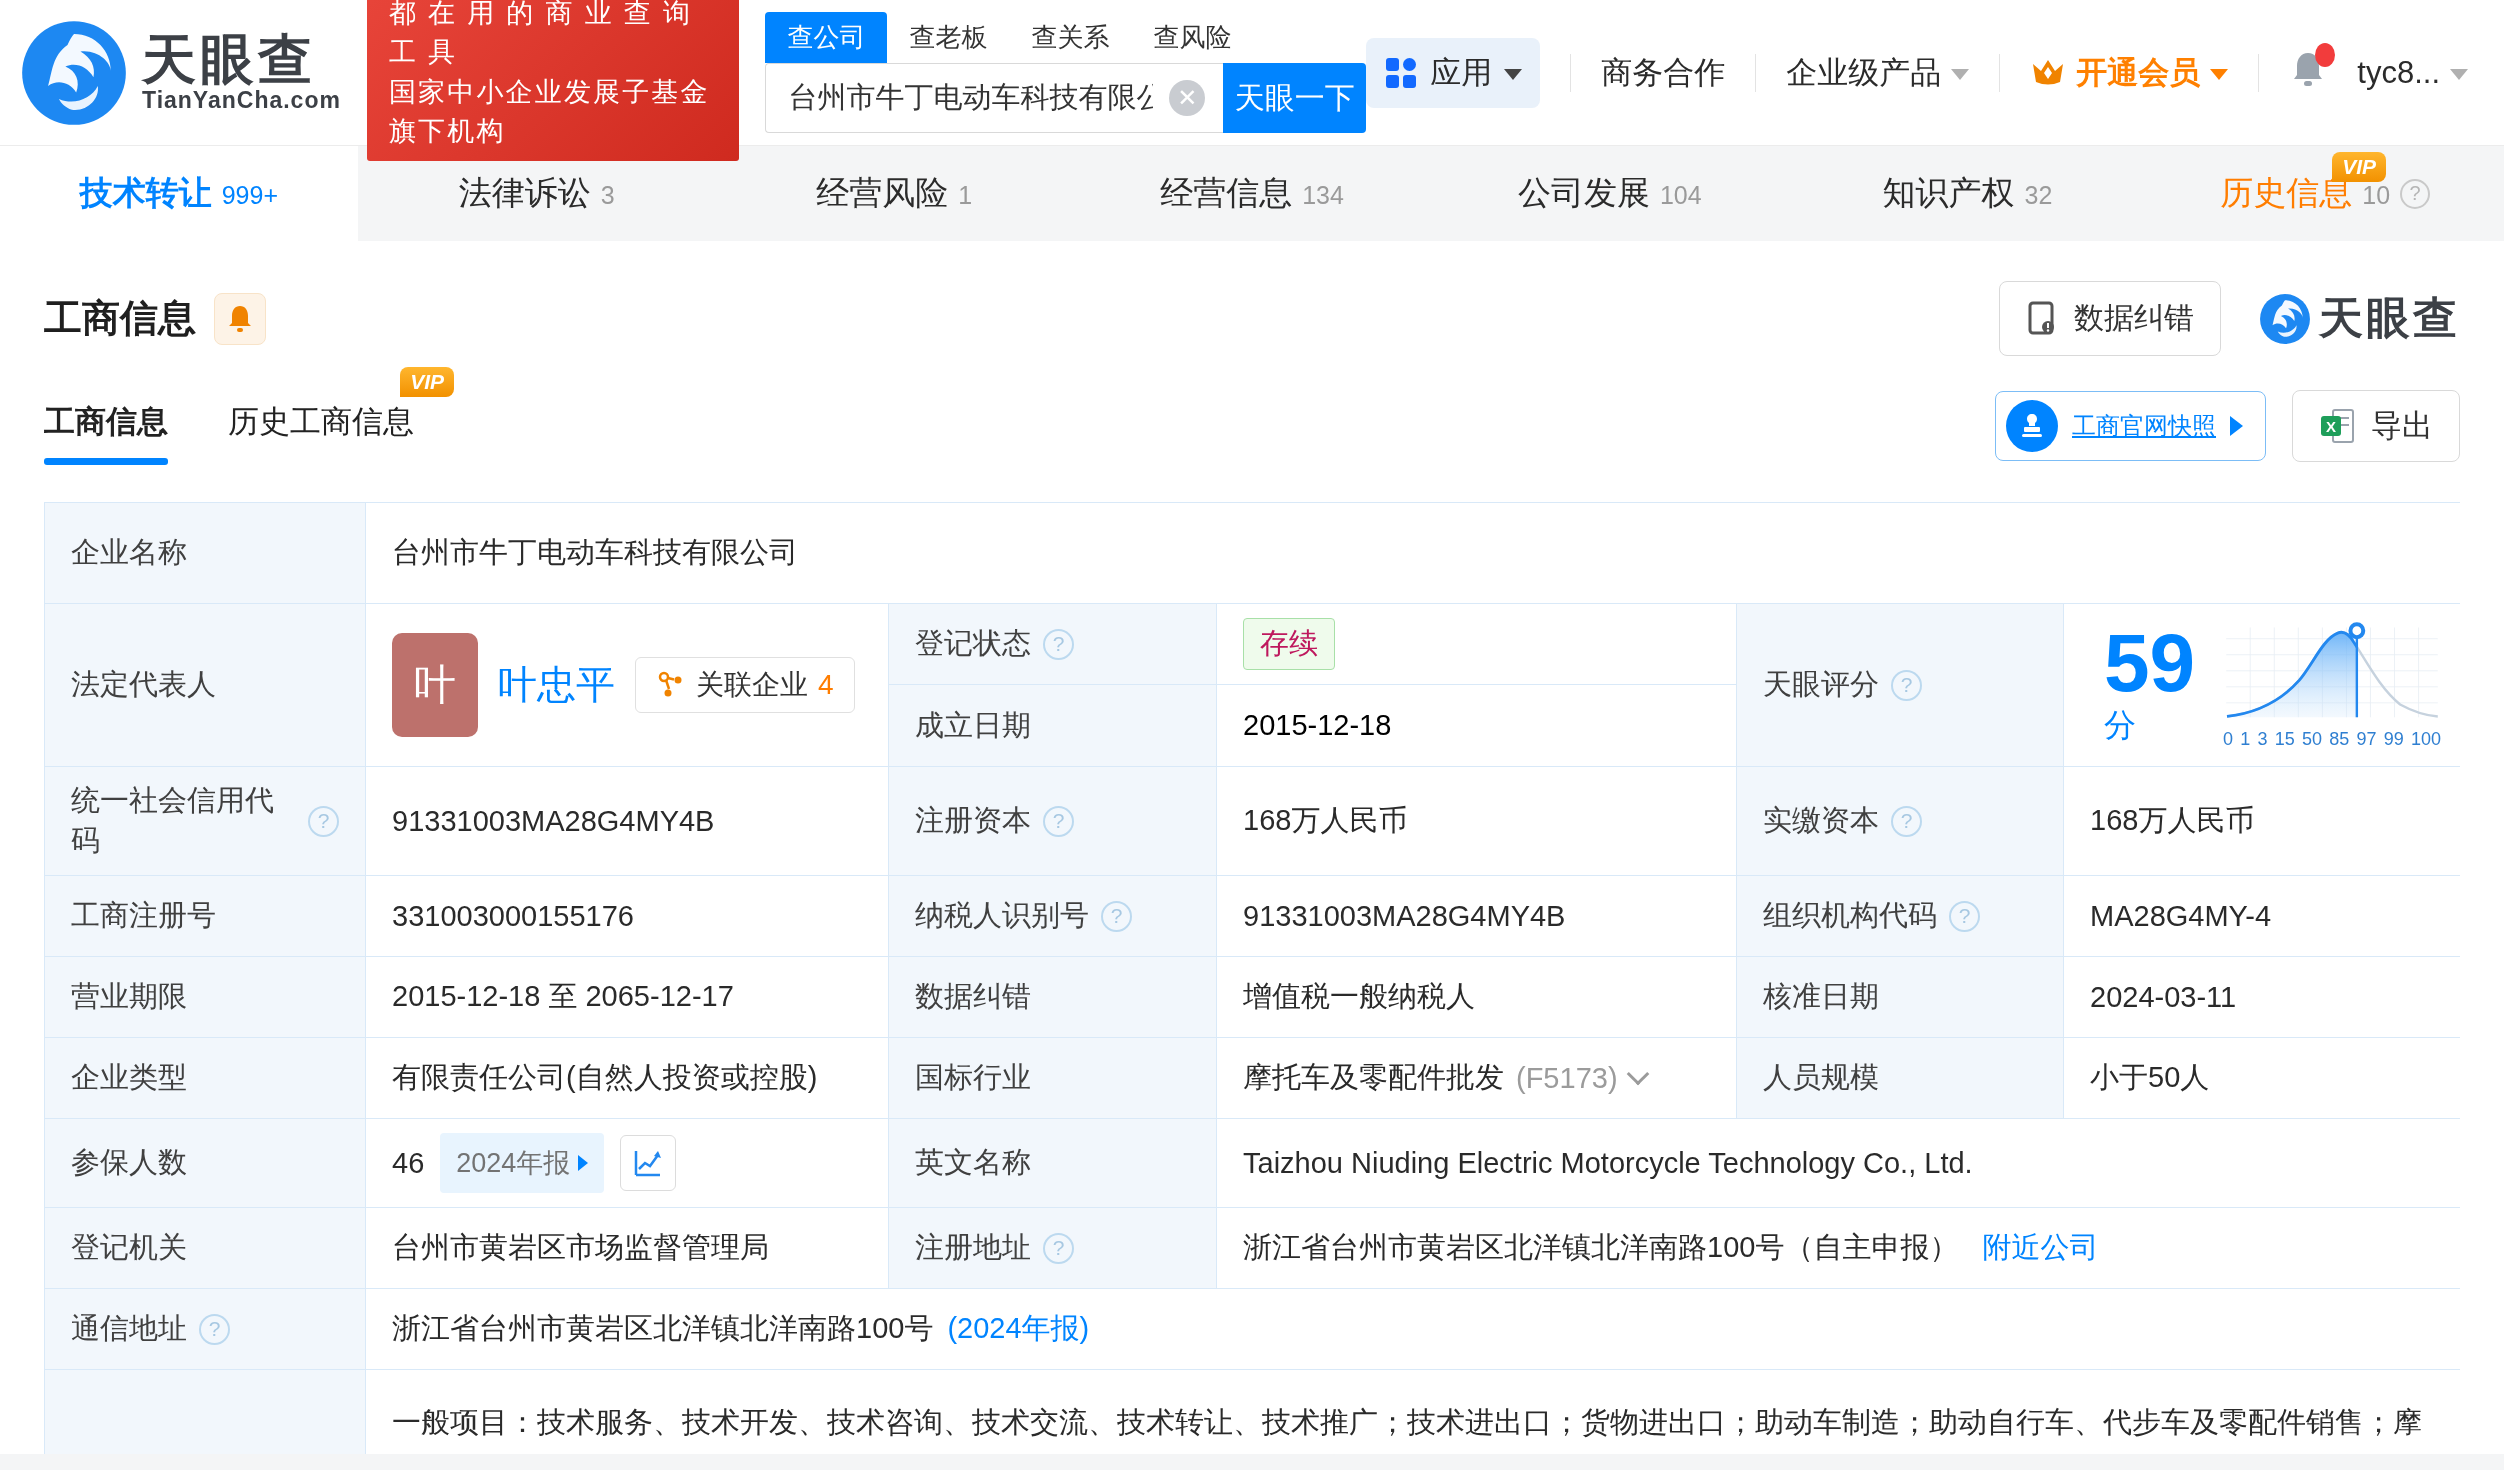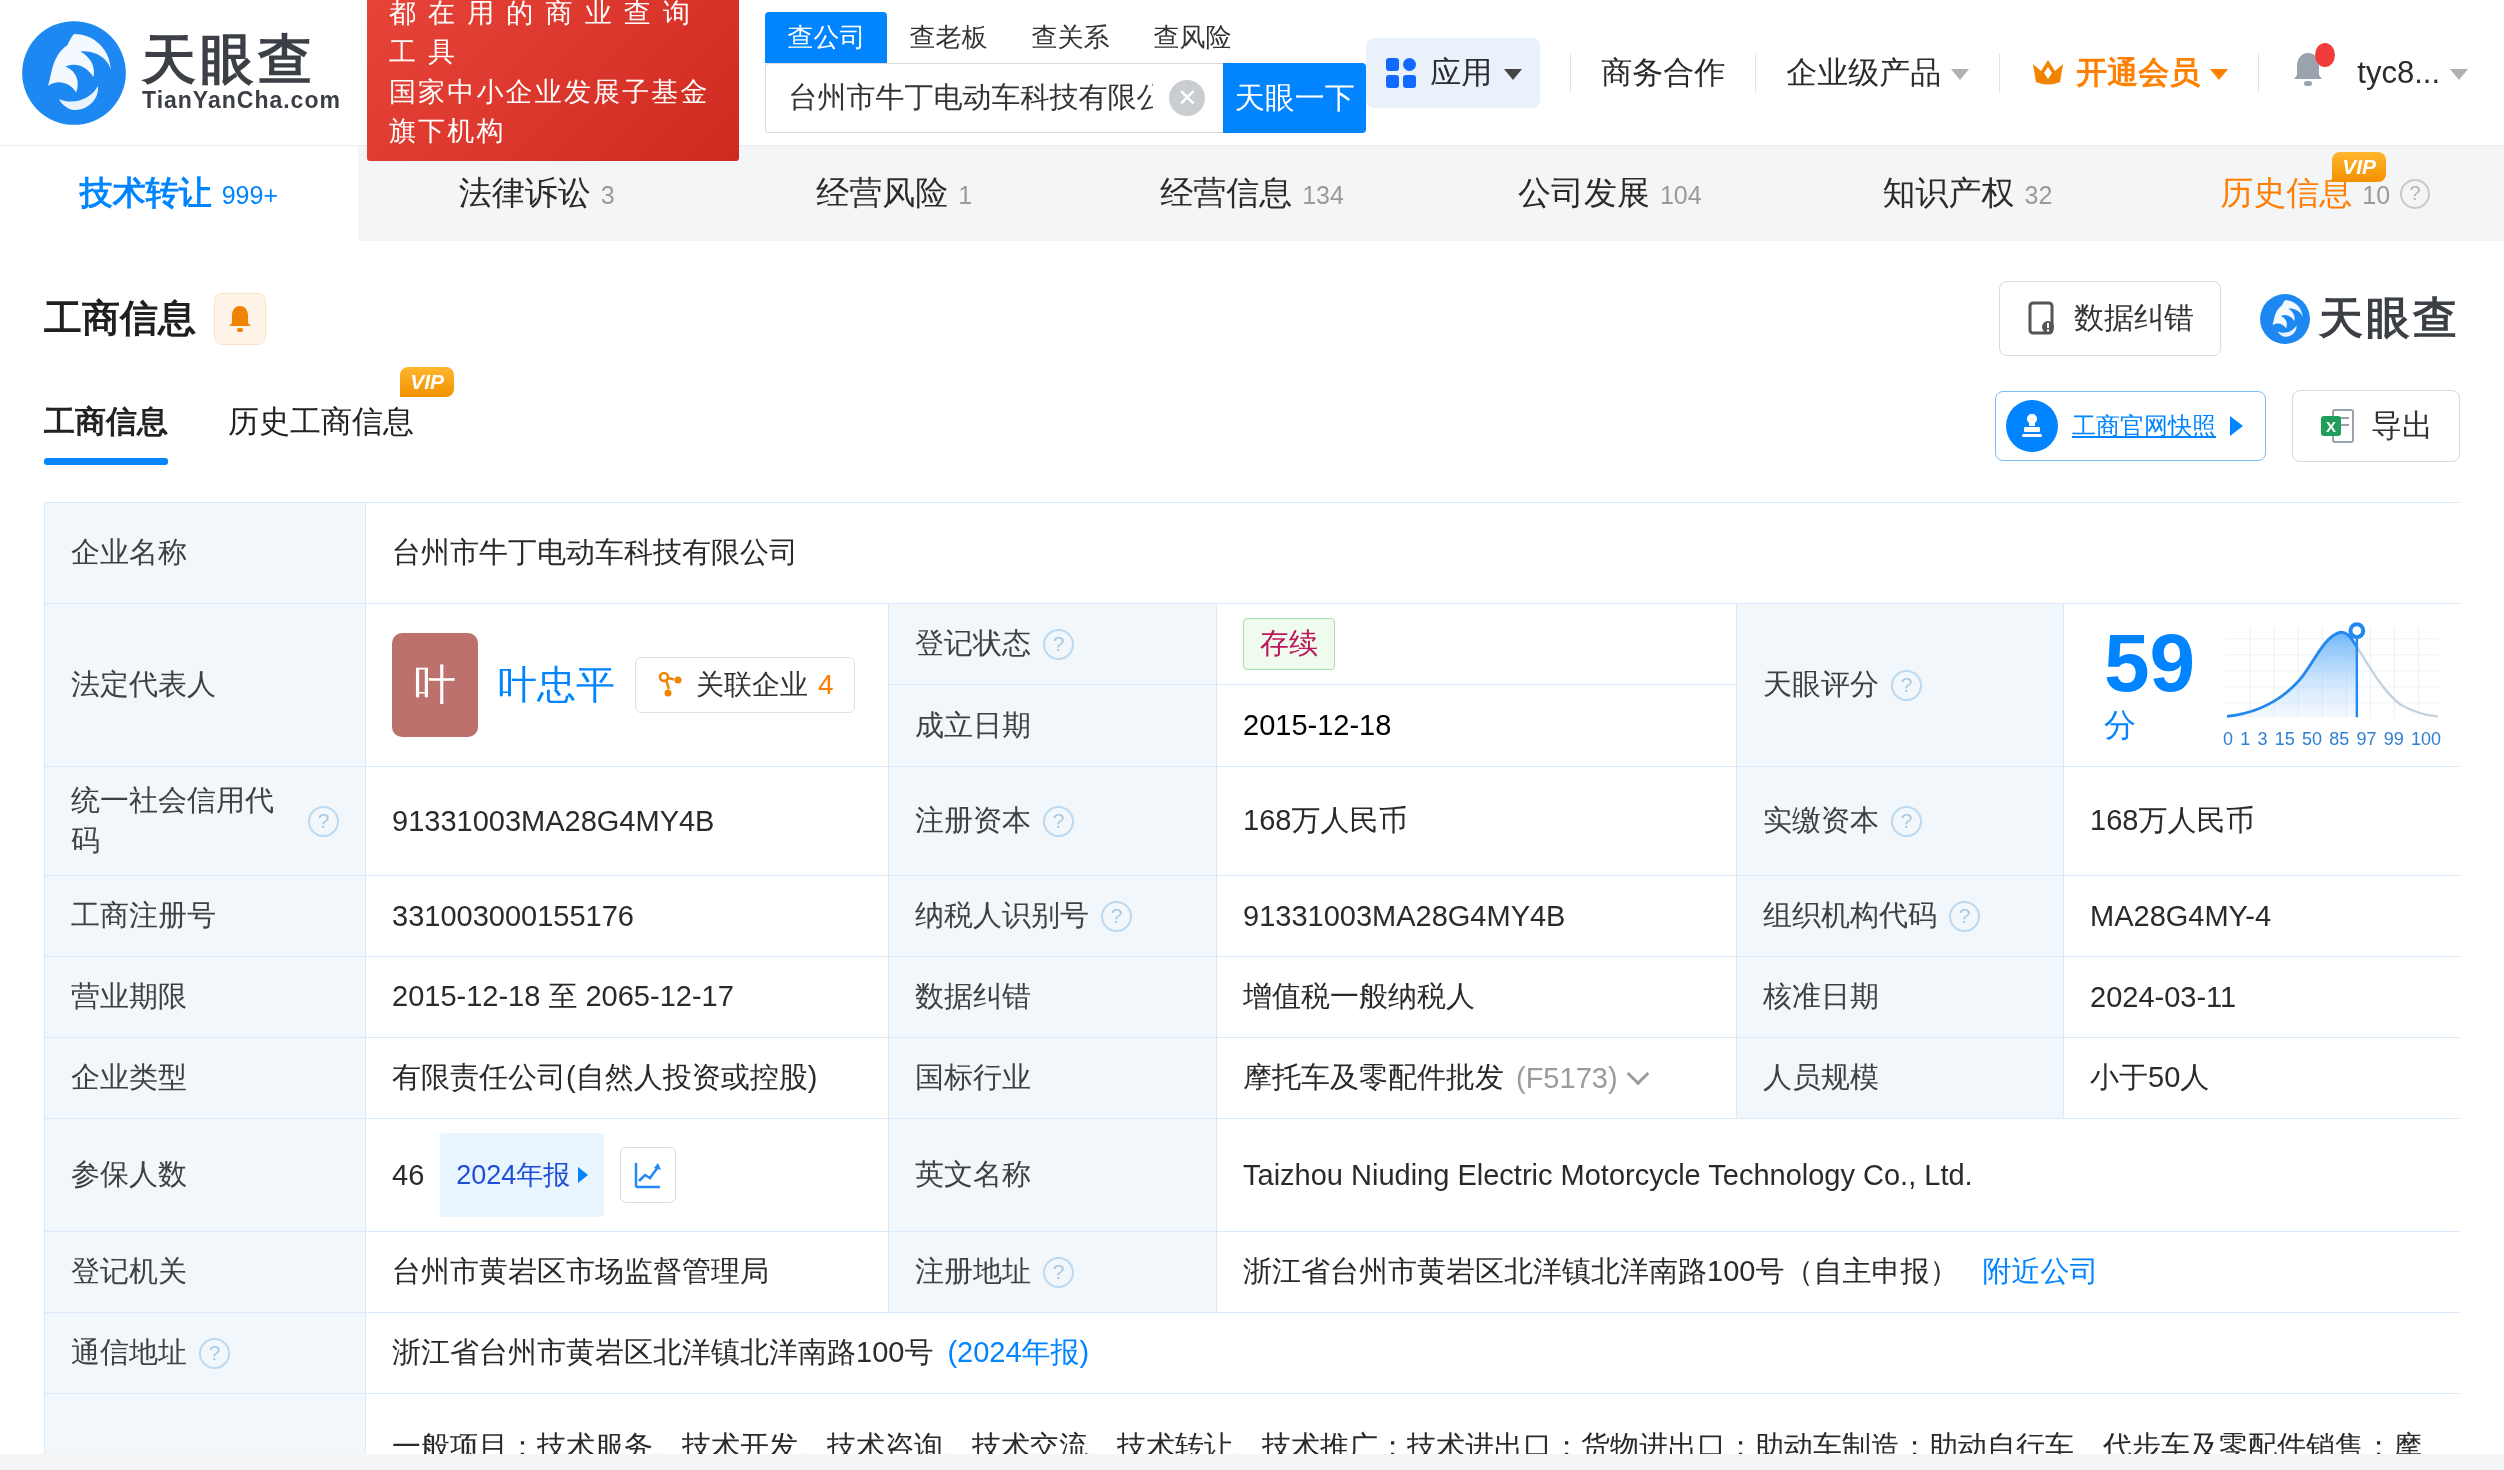--- a/index.html
+++ b/index.html
@@ -85,21 +85,21 @@
   .mid-block .mcell.mlbl { background:#f2f7fc; color:#404040; border-right:1px solid #d9e9f8; }
   .mid-block .mcell.bb { border-bottom:1px solid #d9e9f8; }
 
   .q { width:31px; height:31px; flex:0 0 31px; border:2px solid #bcd9ef; border-radius:50%; color:#a7c8e2; font-size:21px; display:flex; align-items:center; justify-content:center; cursor:pointer; }
   .status-badge { color:#be185d; background:#effbec; border:1px solid #a8e0a8; padding:5px 16px; border-radius:4px; font-size:29px; }
   .avatar { width:86px; height:104px; flex:0 0 86px; background:#bd716c; border-radius:10px; color:#fff; font-size:42px; display:flex; align-items:center; justify-content:center; cursor:pointer; }
   .link { color:#0084ff; cursor:pointer; text-decoration:none; }
   .rep-name { font-size:39px; }
   .rel-badge { border:1px solid #e0e0e0; border-radius:6px; padding:8px 20px; display:flex; align-items:center; gap:10px; font-size:28px; color:#333; background:#fff; cursor:pointer; }
   .rel-badge .n { color:#ff7d00; }
-  .report-pill { background:#e8f4fe; color:#1d4ed8; font-size:27px; padding:24px 16px; border-radius:4px; display:flex; align-items:center; gap:8px; cursor:pointer; }
+  .report-pill { background:#e8f4fe; color:#737373; font-size:27px; padding:12px 16px; border-radius:4px; display:flex; align-items:center; gap:8px; cursor:pointer; }
   .pill-play { width:0; height:0; border-top:8px solid transparent; border-bottom:8px solid transparent; border-left:10px solid #0084ff; }
   .chart-mini-btn { border:1px solid #dcdcdc; border-radius:6px; width:56px; height:56px; display:flex; align-items:center; justify-content:center; background:#fff; cursor:pointer; }
   .industry-code { color:#9b9b9b; }
   .chev { width:16px; height:16px; border-right:3px solid #9b9b9b; border-bottom:3px solid #9b9b9b; transform:rotate(45deg); margin-top:-8px; cursor:pointer; }
   .scope-val { line-height:1.85; padding:26px; }
 
   
   .score-cell { justify-content:flex-start; gap:26px; padding-left:40px; }
   .score-num { font-size:82px; font-weight:bold; color:#0084ff; line-height:1; }
   .score-unit { font-size:32px; color:#0084ff; }

